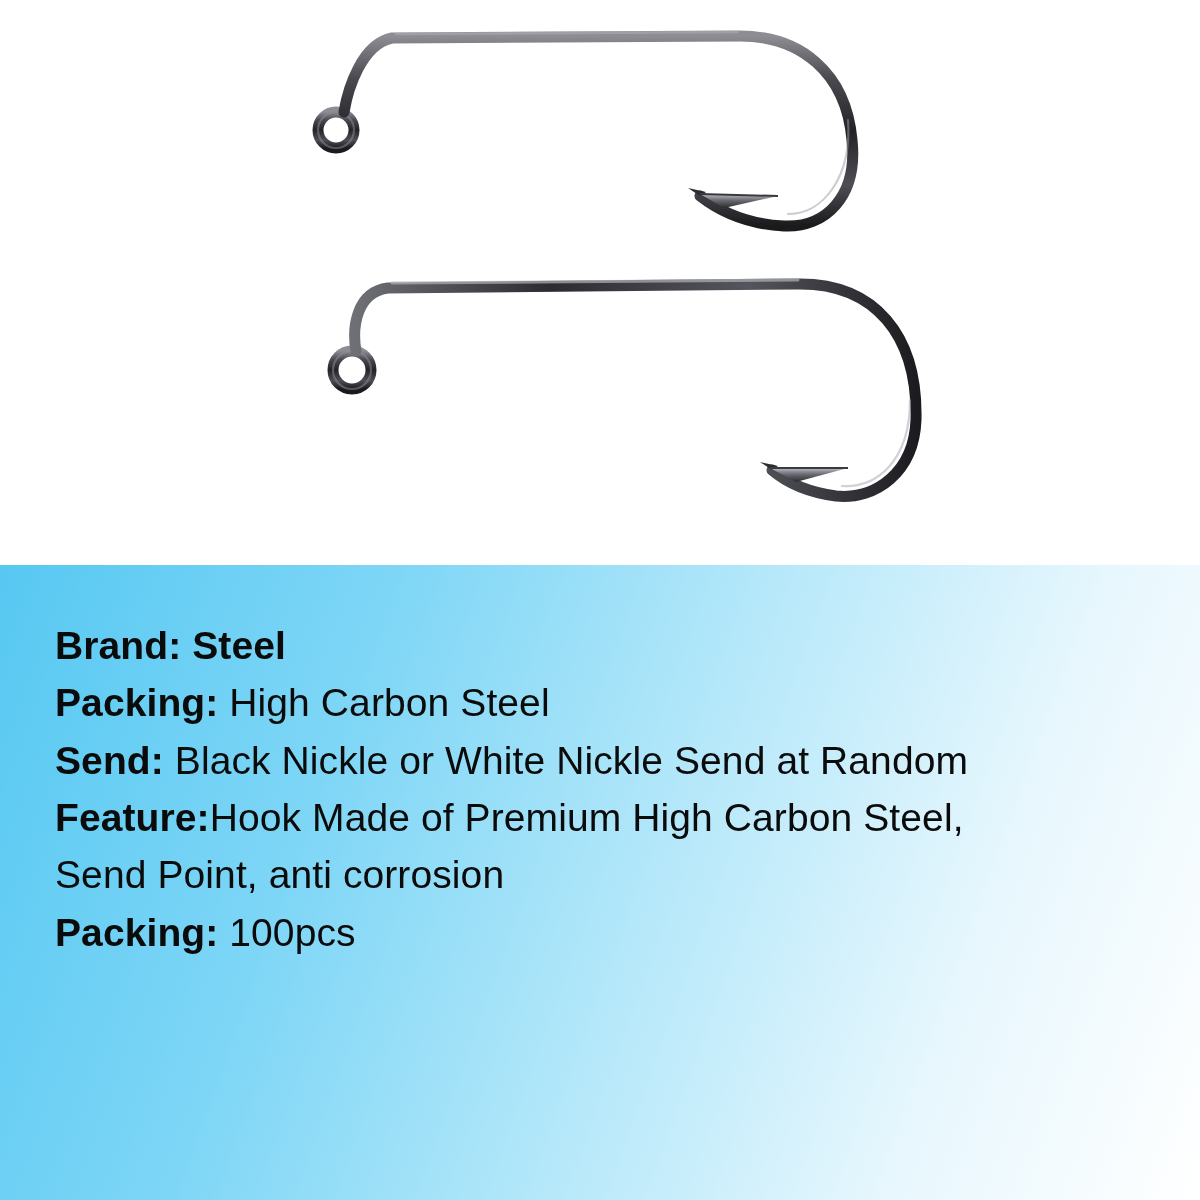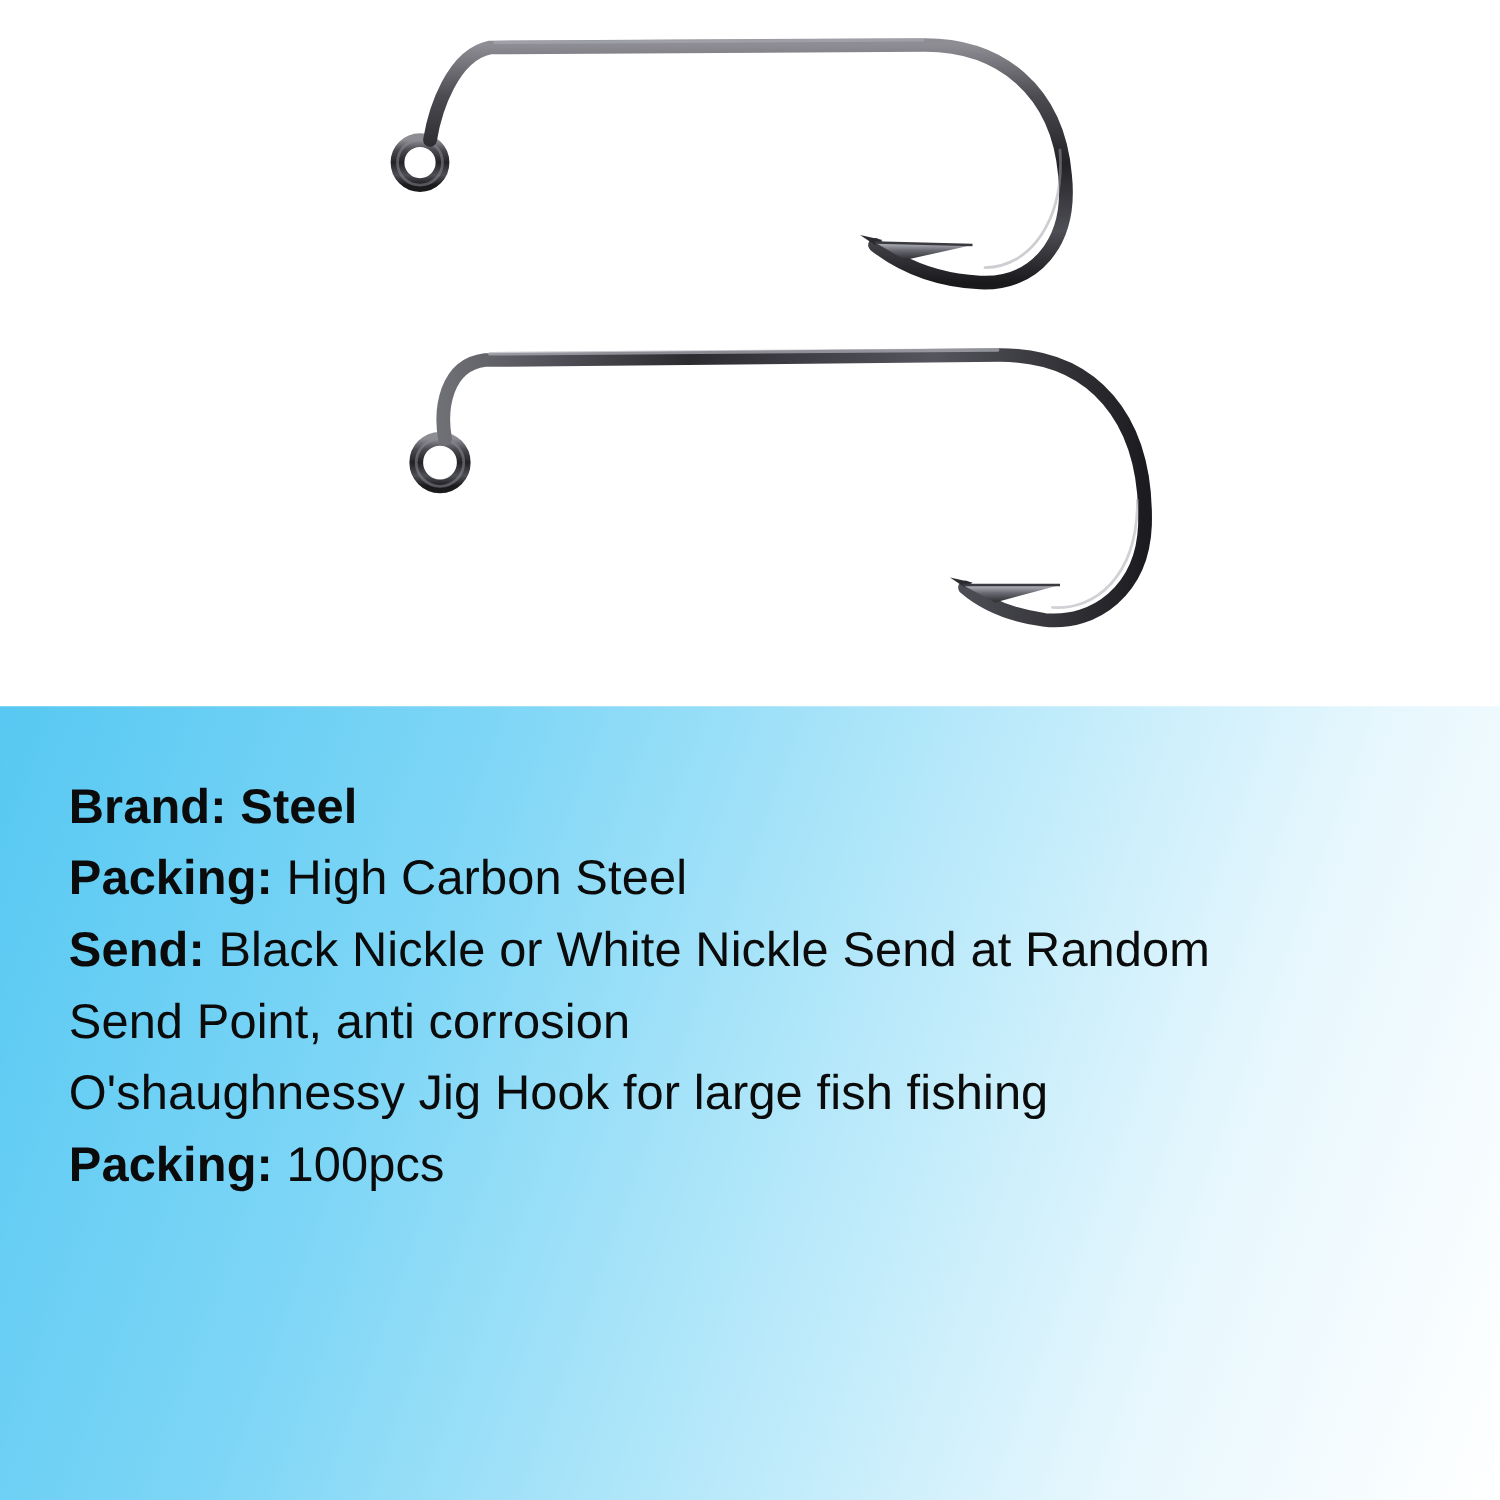--- a/index.html
+++ b/index.html
@@ -142,27 +142,27 @@
     </div>
 
     <div class="spec-line">
       <span class="label">Packing:</span><span class="value"> High Carbon Steel</span>
     </div>
 
     <div class="spec-line">
       <span class="label">Send:</span><span class="value">  Black Nickle or White Nickle Send at Random</span>
     </div>
 
+    <div class="spec-line">
+      <span class="label">Feature:</span><span class="value">Hook Made of Premium High Carbon Steel,</span>
+    </div>
 
     <div class="spec-line">
       <span class="value">Send Point, anti corrosion</span>
     </div>
 
-    <div class="spec-line">
-      <span class="value">O'shaughnessy Jig Hook for large fish fishing</span>
-    </div>
 
     <div class="spec-line">
       <span class="label">Packing:</span><span class="value">  100pcs</span>
     </div>
 
   </div>
 </div>
 
 </body></html>

